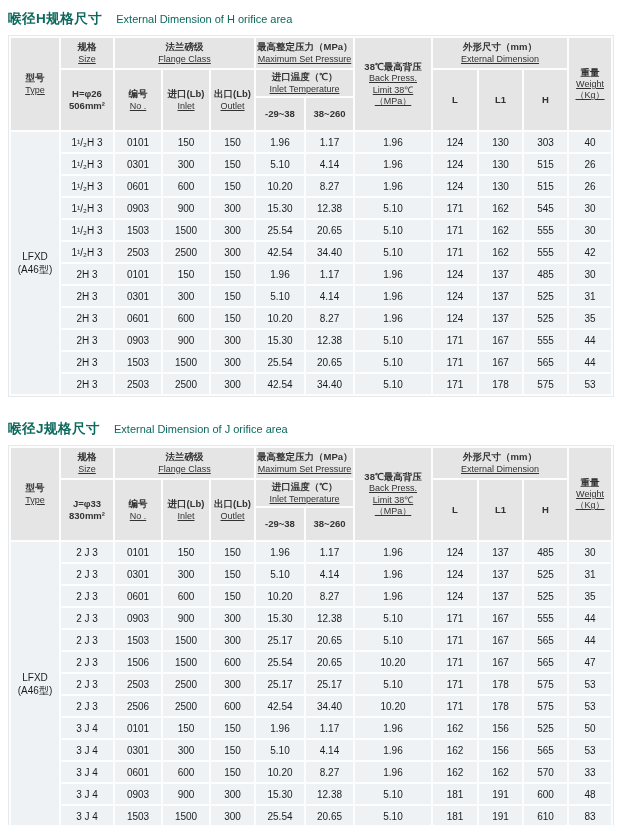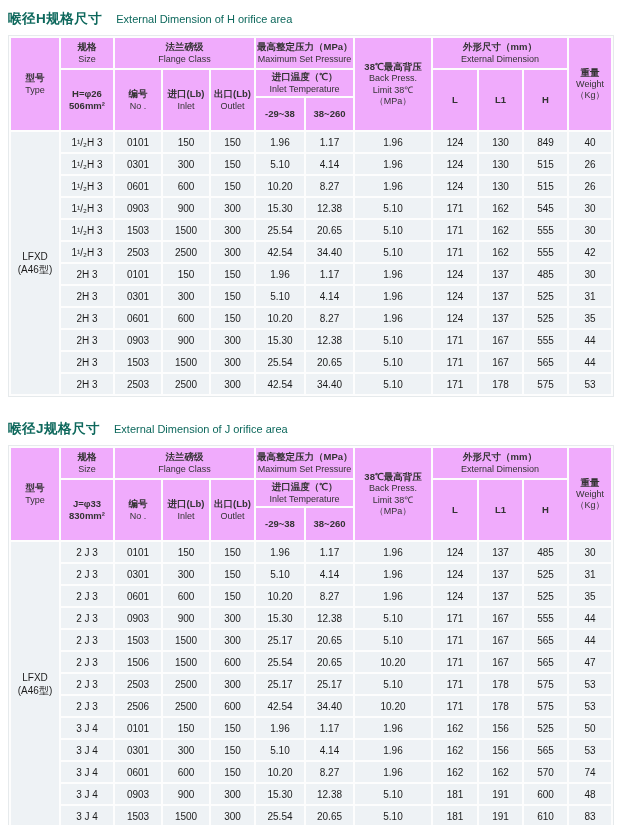--- a/index.html
+++ b/index.html
@@ -39,41 +39,42 @@
 
   table.spec {
     border-collapse: separate;
     border-spacing: 2px;
     table-layout: fixed;
     width: 604px;
     background: #fdfdfd;
     border: 1px solid #e6eaec;
   }
   table.spec th {
-    background: #f0abfc;
+    background: #e5e5e5;
     padding: 1px;
     vertical-align: middle;
     text-align: center;
     font-weight: normal;
   }
   .hz {
     display: block;
     font-size: 9.5px;
     font-weight: bold;
     color: #333333;
     line-height: 1.3;
     white-space: nowrap;
   }
   .he {
     display: block;
     font-size: 9px;
     font-weight: normal;
     color: #333333;
     line-height: 1.25;
     white-space: nowrap;
+    text-decoration: underline;
   }
   .hs {
     display: block;
     font-size: 9.5px;
     font-weight: bold;
     color: #333333;
     line-height: 1.2;
     white-space: nowrap;
   }
   tr.hr1 th { height: 28px; }
@@ -203,21 +204,21 @@
           </td>
           <td>1¹/₂H 3</td>
           <td>0101</td>
           <td>150</td>
           <td>150</td>
           <td>1.96</td>
           <td>1.17</td>
           <td>1.96</td>
           <td>124</td>
           <td>130</td>
-          <td>849</td>
+          <td>303</td>
           <td>40</td>
         </tr>
         <tr>
           <td>1¹/₂H 3</td>
           <td>0301</td>
           <td>300</td>
           <td>150</td>
           <td>5.10</td>
           <td>4.14</td>
           <td>1.96</td>
@@ -592,21 +593,21 @@
           <td>3 J 4</td>
           <td>0601</td>
           <td>600</td>
           <td>150</td>
           <td>10.20</td>
           <td>8.27</td>
           <td>1.96</td>
           <td>162</td>
           <td>162</td>
           <td>570</td>
-          <td>74</td>
+          <td>33</td>
         </tr>
         <tr>
           <td>3 J 4</td>
           <td>0903</td>
           <td>900</td>
           <td>300</td>
           <td>15.30</td>
           <td>12.38</td>
           <td>5.10</td>
           <td>181</td>

